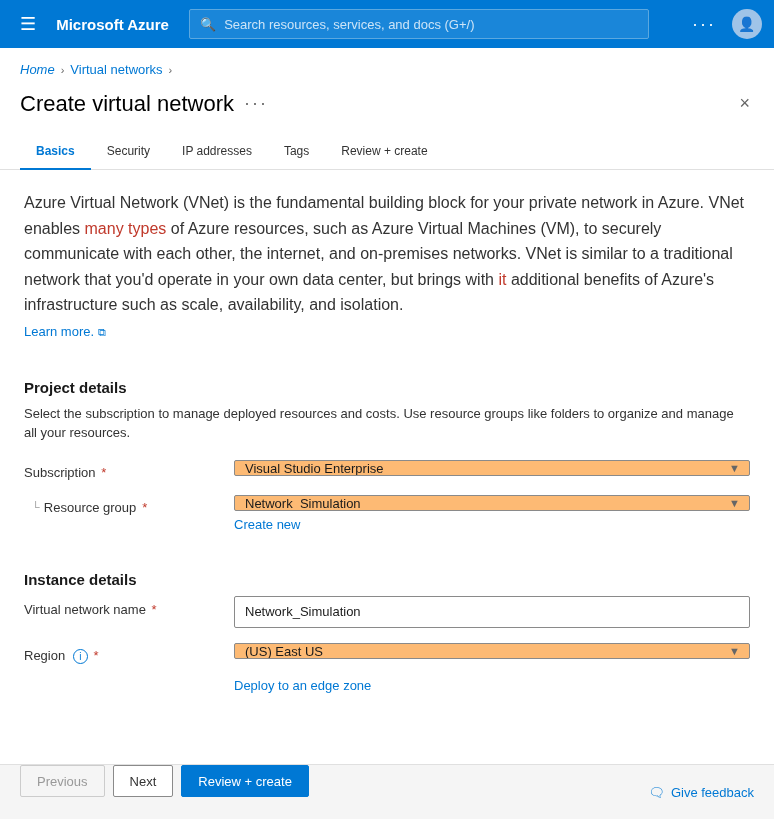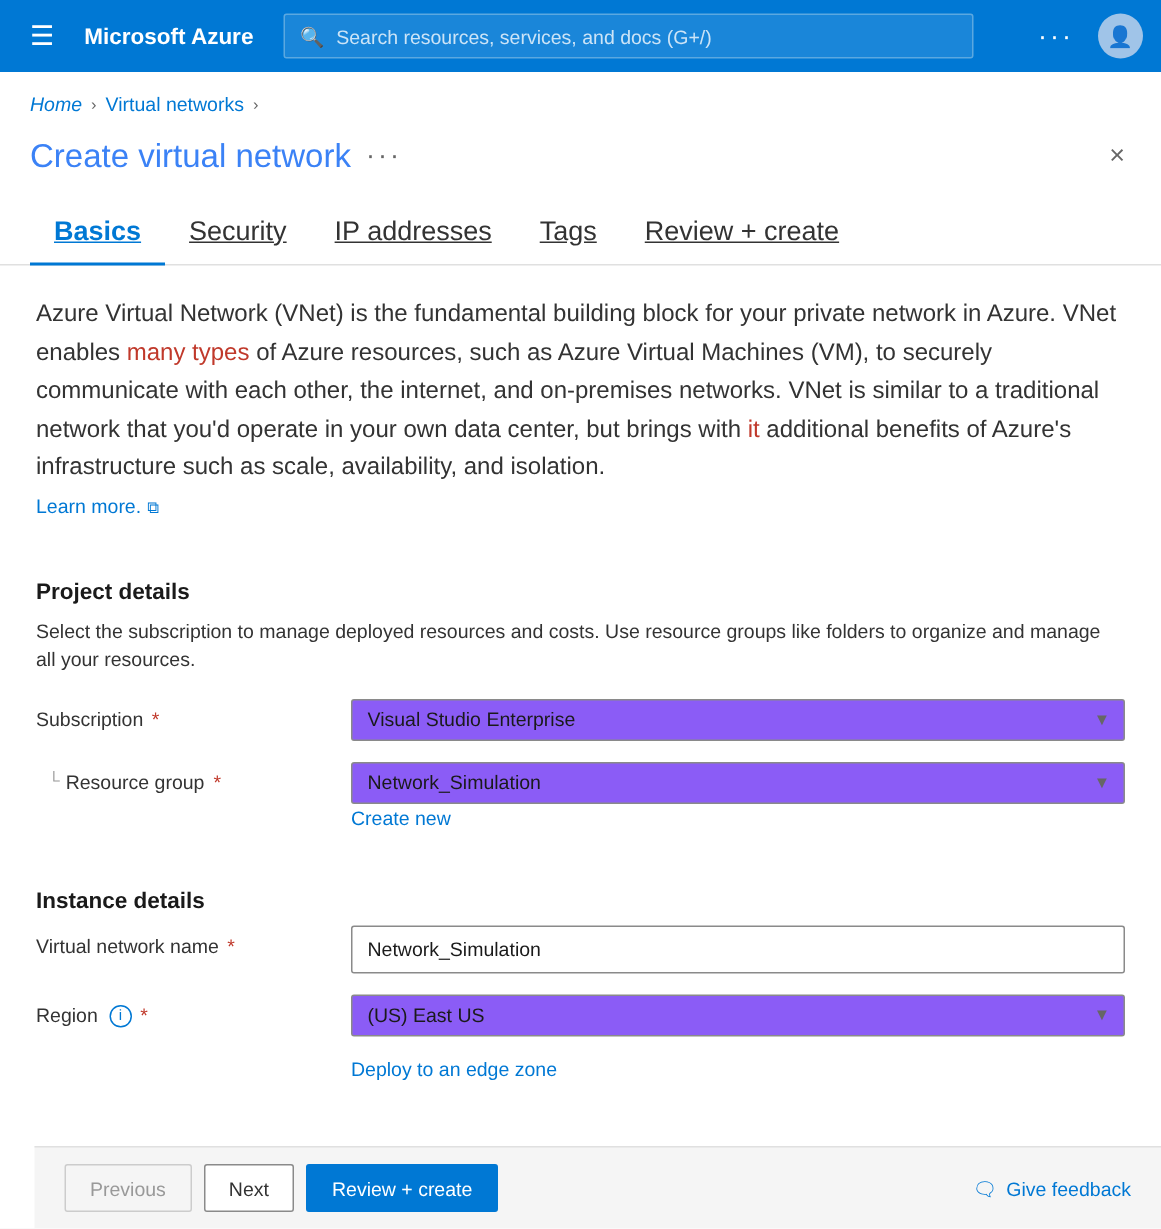--- a/index.html
+++ b/index.html
@@ -137,21 +137,21 @@
 
     .page-title-left {
       display: flex;
       align-items: center;
       gap: 10px;
     }
 
     .page-title {
       font-size: 22px;
       font-weight: 300;
-      color: #3b82f6;
+      color: #000000;
     }
 
     .page-title-dots {
       color: #666;
       font-size: 18px;
       cursor: pointer;
       letter-spacing: 2px;
     }
 
     .page-close {
@@ -164,27 +164,26 @@
     
     .tabs {
       display: flex;
       border-bottom: 1px solid #e0e0e0;
       padding: 0 20px;
       gap: 0;
     }
 
     .tab {
       padding: 10px 16px;
-      font-size: 18px;
+      font-size: 12px;
       cursor: pointer;
       color: #333;
       border-bottom: 2px solid transparent;
       margin-bottom: -1px;
       white-space: nowrap;
-      text-decoration: underline;
     }
 
     .tab.active {
       color: #0078d4;
       border-bottom: 2px solid #0078d4;
       font-weight: 600;
     }
 
     
     .content-area {
@@ -250,24 +249,24 @@
       margin-left: 2px;
     }
 
     .form-control {
       flex: 1;
       position: relative;
     }
 
     .form-select {
       width: 100%;
-      height: 28px;
+      height: 16px;
       border: 1px solid #8a8a8a;
       border-radius: 2px;
-      background: #8b5cf6;
+      background: #fdba74;
       padding: 0 30px 0 10px;
       font-size: 13px;
       color: #1a1a1a;
       appearance: none;
       cursor: pointer;
       outline: none;
     }
 
     .select-wrapper {
       position: relative;
@@ -334,24 +333,22 @@
     
     .bottom-bar {
       position: absolute;
       bottom: 0;
       left: 0;
       right: 0;
       background: #f5f5f5;
       border-top: 1px solid #e0e0e0;
       height: 55px;
       display: flex;
-      align-items: center;
       padding: 0 20px;
       gap: 8px;
-      margin-left: 23px;
     }
 
     .btn {
       height: 32px;
       padding: 0 16px;
       border-radius: 2px;
       font-size: 13px;
       cursor: pointer;
       border: 1px solid;
       display: inline-flex;

